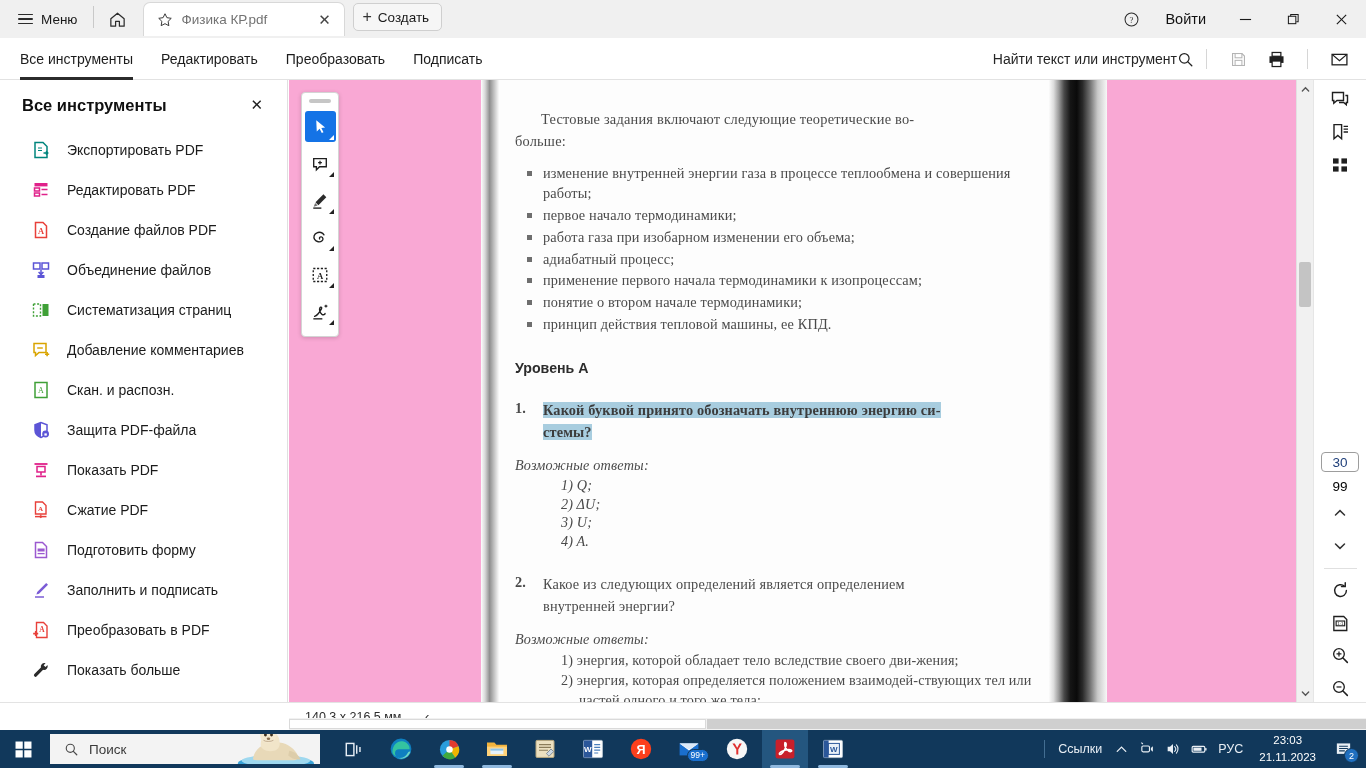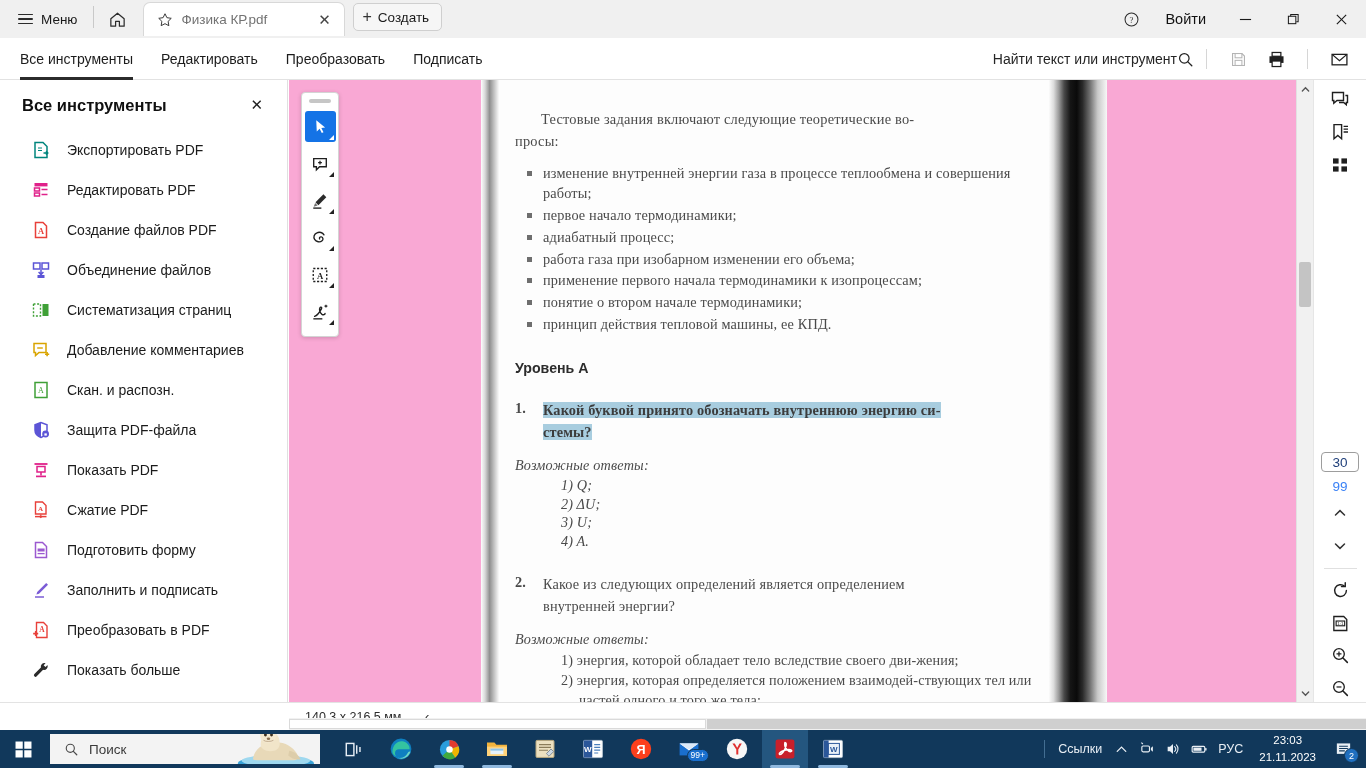--- a/index.html
+++ b/index.html
@@ -191,21 +191,21 @@
     background: #ffffff; border-left: 1px solid #e6e6e6;
     display: flex; flex-direction: column; align-items: center; justify-content: space-between;
   }
   .rail-ic { width: 38px; height: 38px; display: flex; align-items: center; justify-content: center; cursor: default; margin-top: 6px; }
   .pagebox {
     width: 38px; height: 27px; margin-top: 274px;
     border: 1px solid #9d9d9d; border-radius: 4px;
     display: flex; align-items: center; justify-content: center;
     font-size: 13.5px; color: #1f3f7a; background: #fff; cursor: default;
   }
-  .pagetotal { font-size: 13.5px; color: #3b82f6; margin-top: 7px; }
+  .pagetotal { font-size: 13.5px; color: #000000; margin-top: 7px; }
   .rail-sep { width: 33px; height: 1px; background: #e0e0e0; margin: 9px 0 2px; }
 
   
   .statusbar {
     position: absolute; top: 702px; left: 289px; width: 1077px; height: 28px;
     background: #ffffff; border-top: 1px solid #e3e3e3;
     display: flex; align-items: center;
   }
   .sb-dims { font-size: 12.5px; color: #2c2c2c; padding-left: 16px; width: 130px; }
   .sb-chev { font-size: 13px; color: #333; padding: 0 6px; cursor: default; }
@@ -540,28 +540,28 @@
 
   <div class="viewer">
     <div class="page-wrap">
       <div class="gutter-left"></div>
       <div class="gutter-right"></div>
       <div class="paper">
         <div class="doc">
 
           <p class="d-intro">
             <span class="indent"></span><span>Тестовые задания включают следующие теоретические во-</span><br>
-            <span>просы:</span>
+            <span>больше:</span>
           </p>
 
           <ul class="blist">
             <li>изменение внутренней энергии газа в процессе теплообмена и совершения работы;</li>
             <li>первое начало термодинамики;</li>
+            <li>работа газа при изобарном изменении его объема;</li>
             <li>адиабатный процесс;</li>
-            <li>работа газа при изобарном изменении его объема;</li>
             <li>применение первого начала термодинамики к изопроцессам;</li>
             <li>понятие о втором начале термодинамики;</li>
             <li>принцип действия тепловой машины, ее КПД.</li>
           </ul>
 
           <p class="d-h">Уровень А</p>
 
           <div class="q-row">
             <span class="q-num">1.</span>
             <span class="q-txt">

